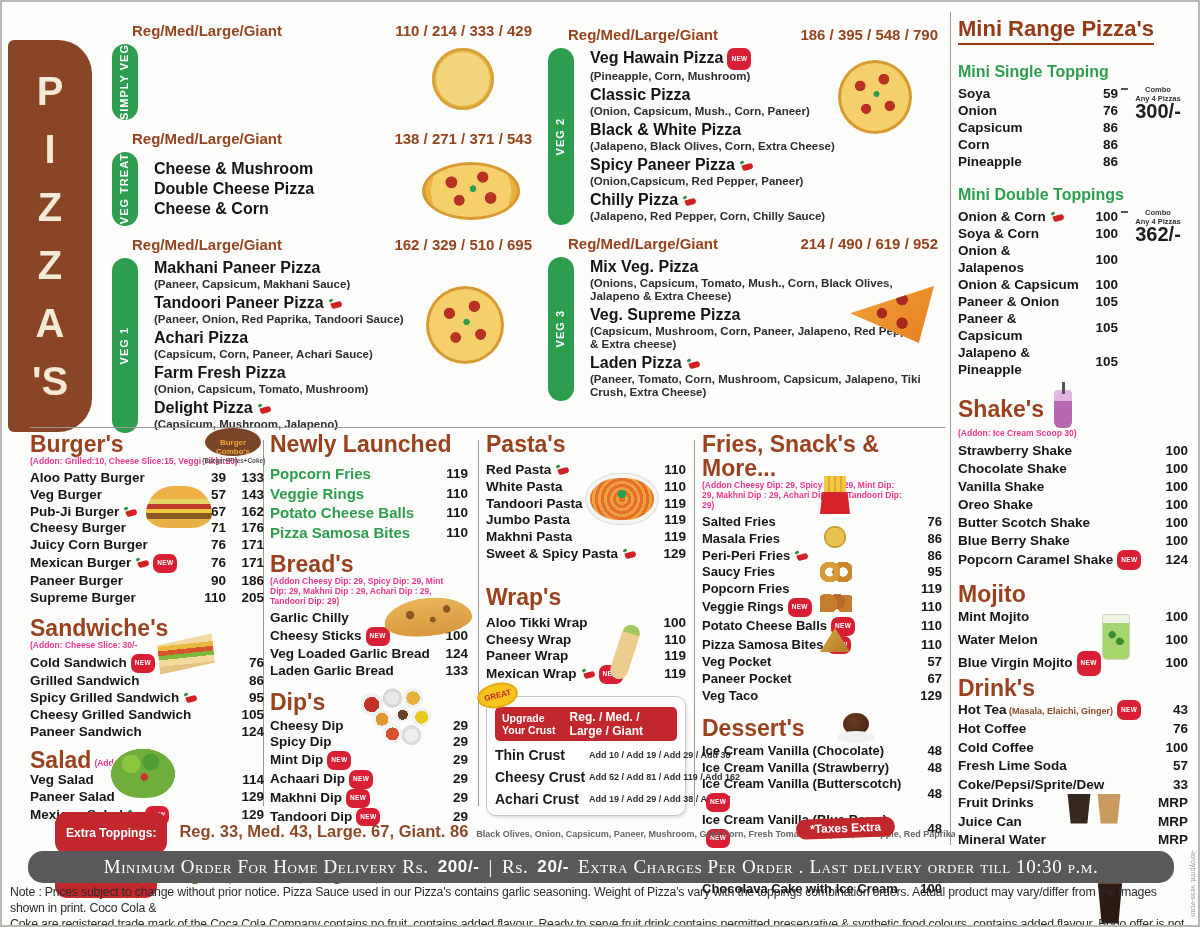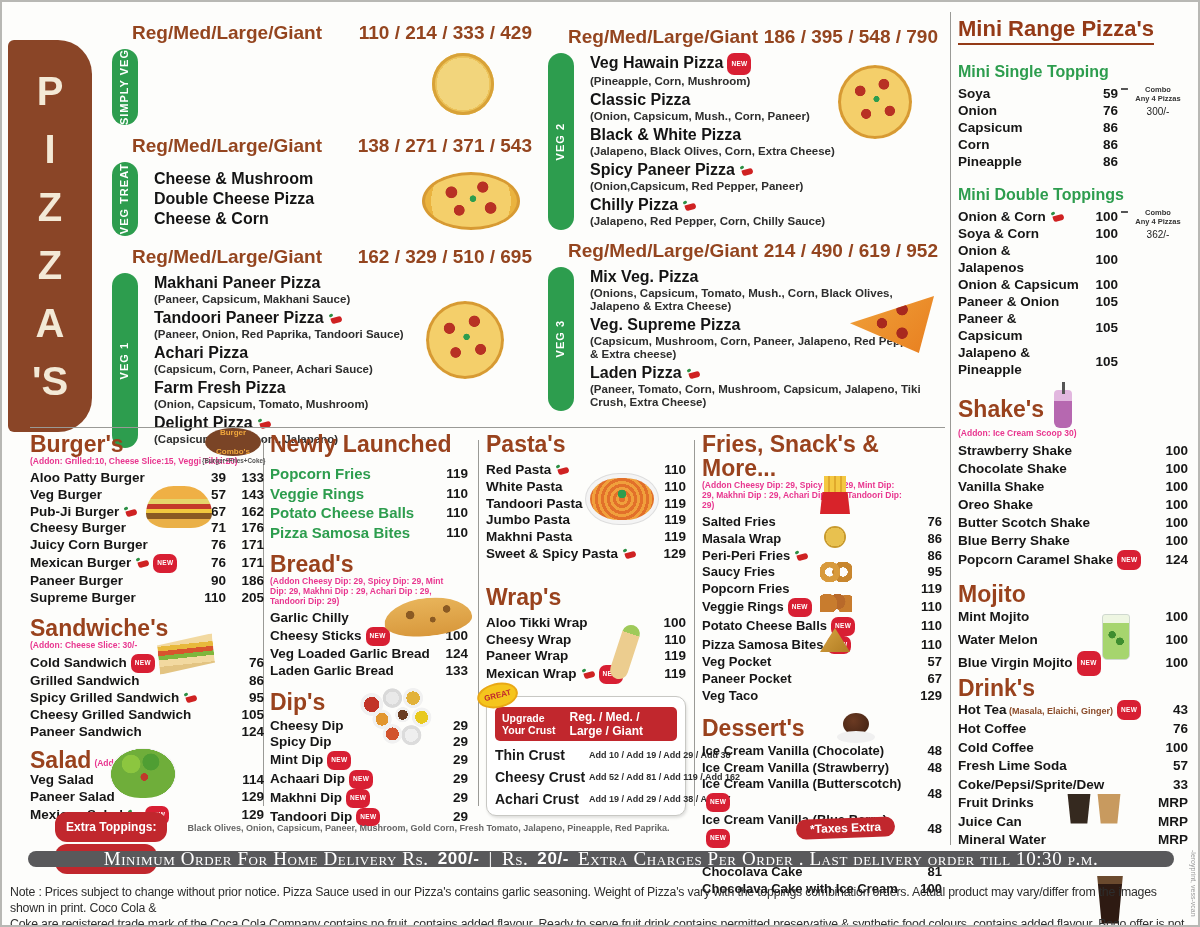--- a/index.html
+++ b/index.html
@@ -7,21 +7,21 @@
   .frame{position:absolute;inset:0;border:2px solid #b8b8b4;pointer-events:none;z-index:50}
 
   
   .sidebar{position:absolute;left:8px;top:40px;width:84px;height:392px;background:#8a4527;border-radius:6px 34px 34px 6px;display:flex;flex-direction:column;align-items:center;justify-content:center}
   .sidebar .letter{color:#f3e9d6;font-size:40px;font-weight:bold;line-height:58px}
 
   
   .pz-col1{position:absolute;left:112px;top:22px;width:432px}
   .pz-col2{position:absolute;left:548px;top:26px;width:402px}
   .pgroup{margin-bottom:10px}
-  .pg-head{display:flex;align-items:flex-end;color:#94451f;font-weight:bold;font-size:19px;margin:0 6px 5px 20px}
+  .pg-head{display:flex;align-items:flex-end;color:#94451f;font-weight:bold;font-size:15px;margin:0 6px 5px 20px}
   .pg-prices{margin-left:auto;margin-right:6px;white-space:nowrap}
   .pg-body{display:flex;position:relative}
   .ptag{flex:0 0 26px;background:#2d9d4e;border-radius:13px;display:flex;align-items:center;justify-content:center;margin-right:16px}
   .ptag span{writing-mode:vertical-rl;transform:rotate(180deg);color:#fff;font-weight:bold;font-size:11px;letter-spacing:1px;line-height:1.05;text-align:center}
   .pz-list{flex:1;max-width:332px}
   .pz-list .mi{display:flex;align-items:center}
   .pz-list .mi-name{font-size:16px;font-weight:bold;color:#141414;line-height:20px}
   .mi-desc{font-size:11.5px;font-weight:bold;color:#2e2e2e;line-height:13px;margin:0 0 2px;font-name:desc}
   .gbody-center .pz-list{display:flex;flex-direction:column;justify-content:center}
   .g1body{min-height:66px}
@@ -64,21 +64,21 @@
   .rcol{position:absolute;left:958px;top:16px;width:230px}
   .r-title{color:#943a17;font-size:22px;font-weight:bold;border-bottom:2px solid #943a17;display:inline-block;padding-bottom:1px;margin-bottom:8px}
   .r-sub{color:#2d9d4e;font-size:16px;font-weight:bold;margin:10px 0 4px}
   .rcol .mi{line-height:17px}
   .rcol .mi-name,.rcol .mi-price{font-size:13.5px}
   .combo{display:flex;align-items:flex-start}
   .combo-items{flex:1}
   .brace{width:6px;margin:3px 0 3px 3px;border:1.5px solid #555;border-left:none;border-radius:0 6px 6px 0}
   .combo-label{width:60px;text-align:center;display:flex;flex-direction:column;justify-content:center}
   .combo-label .c1,.combo-label .c2{font-size:7.5px;font-weight:bold;color:#333;line-height:9px}
-  .combo-label .c3{font-size:10px;font-weight:normal;color:#1d1d1d;line-height:17px}
+  .combo-label .c3{font-size:20px;font-weight:bold;color:#1d1d1d;line-height:17px}
   .sec-title{color:#99421d;font-size:23px;font-weight:bold;line-height:24px}
   .sec-addon{color:#e8368f;font-size:8.5px;font-weight:bold;margin:0 0 4px;line-height:10px}
   .title-row{display:flex;align-items:center;gap:10px;margin-top:12px}
   .shk-list .mi{line-height:18px}
   .moj-wrap{position:relative}
   .moj-wrap .mi{line-height:22.5px}
   .drk-wrap{position:relative}
   .drk-wrap .mi{line-height:18.5px}
   .r-note{color:#c0392b;font-size:9px;font-weight:bold;text-align:center;margin-top:3px}
   .img-shake{position:relative;display:inline-block;width:18px;height:38px;background:linear-gradient(#e2b7df 0 30%,#b668b0 30% 100%);border-radius:4px 4px 6px 6px}
@@ -110,21 +110,21 @@
   .bcol .mi{line-height:16.8px}
   .bcol .mi-name,.bcol .mi-price{font-size:13.5px}
   .colD .mi-name,.colD .mi-price{font-size:13px}
   .colD .mi-price{width:32px}
   .green-names .mi-name{color:#2d9d4e;font-size:15px}
   .green-names .mi{line-height:19.6px}
   .sec-gap{margin-top:10px}
   .colA{position:absolute}
   .colA,.colB,.colC,.colD{position:absolute;top:432px}
   .combo-badge{position:absolute;right:0;top:-4px;width:62px;text-align:center}
-  .cb-oval{background:#7a4426;color:#f0a63c;border-radius:50%;width:56px;height:28px;display:flex;flex-direction:column;align-items:center;justify-content:space-between;font-size:8px;font-weight:bold;line-height:9px;margin:0 auto}
+  .cb-oval{background:#7a4426;color:#f0a63c;border-radius:50%;width:56px;height:28px;display:flex;flex-direction:column;align-items:center;justify-content:flex-end;font-size:8px;font-weight:bold;line-height:9px;margin:0 auto}
   .cb-sub{font-size:6.3px;color:#555;font-weight:bold;margin-top:1px}
   .heading-wrap{position:relative}
 
   
   .photo{position:absolute;pointer-events:none}
   .img-burger{left:116px;top:54px;width:66px;height:42px;border-radius:42% 42% 32% 32%/66% 66% 34% 34%;background:linear-gradient(#efb045 0 32%, #e5d56b 32% 42%, #c43a2a 42% 55%, #f2c83e 55% 64%, #8a5a23 64% 79%, #eab047 79% 100%)}
   .img-sandwich{left:128px;top:204px;width:56px;height:36px;background:linear-gradient(#f2d9a0 0 22%, #e8b93c 22% 35%, #d8542e 35% 48%, #7fb63c 48% 60%, #f2d9a0 60% 78%, #e3c482 78% 100%);transform:rotate(-6deg);clip-path:polygon(0 18%,100% 0,100% 82%,0 100%)}
   .img-salad{left:80px;top:316px;width:66px;height:50px;border-radius:50% 50% 46% 46%;background:
     radial-gradient(circle at 32% 32%, #8cc63f 0 16%, transparent 17%),
     radial-gradient(circle at 62% 28%, #4f9e33 0 15%, transparent 16%),
@@ -170,26 +170,26 @@
   .crust-head{background:#c1272d;color:#fff;border-radius:5px;display:flex;align-items:center;padding:3px 7px;font-weight:bold}
   .crust-head .hl{font-size:10.5px}
   .crust-head .hr{margin-left:auto;font-size:12px}
   .crust-row{display:flex;align-items:center;margin-top:6px}
   .crust-name{font-size:14px;font-weight:bold;width:94px;flex:0 0 auto}
   .crust-add{font-size:9px;font-weight:bold;color:#2e2e2e;white-space:nowrap}
 
   
   .extras{position:absolute;left:55px;top:812px;width:900px}
   .extra-row{display:flex;align-items:baseline;margin-bottom:2px}
-  .extra-label{background:#c1272d;color:#fff;font-size:12px;font-weight:bold;border-radius:12px;padding:8px 11px;margin-right:12px;white-space:nowrap;flex:0 0 auto}
+  .extra-label{background:#c1272d;color:#fff;font-size:12px;font-weight:bold;border-radius:12px;padding:14px 11px;margin-right:12px;white-space:nowrap;flex:0 0 auto}
   .extra-values{color:#8a4a28;font-size:16.5px;font-weight:bold;white-space:nowrap}
   .extra-note{color:#666;font-size:9px;font-weight:bold;margin-left:8px;white-space:nowrap;overflow:hidden}
   .extra-row:nth-child(2) .extra-note{color:#b4554a}
   .taxes{position:absolute;left:796px;top:818px;background:#c1272d;color:#fff;font-size:12px;font-weight:bold;border-radius:14px;padding:3px 14px;transform:rotate(-2deg);z-index:5}
-  .bbar{position:absolute;left:28px;top:851px;width:1146px;height:16px;background:#59595b;border-radius:15px;display:flex;align-items:center;justify-content:center;color:#fff;font-family:"Liberation Serif",serif;font-variant:small-caps;font-size:19px;letter-spacing:.6px;gap:9px;white-space:nowrap}
+  .bbar{position:absolute;left:28px;top:851px;width:1146px;height:32px;background:#59595b;border-radius:15px;display:flex;align-items:center;justify-content:center;color:#fff;font-family:"Liberation Serif",serif;font-variant:small-caps;font-size:19px;letter-spacing:.6px;gap:9px;white-space:nowrap}
   .bbar b{font-family:"Liberation Sans",sans-serif;font-size:17px;font-variant:normal}
   .notes{position:absolute;left:10px;top:884px;width:1180px;color:#2d2d2d;font-size:12.3px;line-height:16px;letter-spacing:-.2px}
   .credit{position:absolute;right:3px;top:850px;writing-mode:vertical-rl;font-size:7px;color:#999}
 </style>
 </head>
 <body>
 
 <div class="frame"></div>
 
 <aside class="sidebar">
@@ -764,21 +764,21 @@
 
 <section class="bcol colD">
   <div class="sec-title">Fries, Snack's &amp; More...</div>
   <div class="sec-addon" style="max-width:200px">(Addon Cheesy Dip: 29, Spicy Dip: 29, Mint Dip: 29, Makhni Dip : 29, Achari Dip : 29, Tandoori Dip: 29)</div>
   <div>
       <div class="mi">
         <span class="mi-name">Salted Fries</span>
         <span class="mi-price">76</span>
       </div>
       <div class="mi">
-        <span class="mi-name">Masala Wrap</span>
+        <span class="mi-name">Masala Fries</span>
         <span class="mi-price">86</span>
       </div>
       <div class="mi">
         <span class="mi-name">Peri-Peri Fries<span class="ic-chili"></span></span>
         <span class="mi-price">86</span>
       </div>
       <div class="mi">
         <span class="mi-name">Saucy Fries</span>
         <span class="mi-price">95</span>
       </div>
@@ -849,20 +849,21 @@
       <div class="mi">
         <span class="mi-name">Chocolava Cake with Ice Cream</span>
         <span class="mi-price">100</span>
       </div>
     </div>
 </section>
 
 <section class="extras">
     <div class="extra-row">
       <span class="extra-label">Extra Toppings:</span>
+      <span class="extra-values">Reg. 33, Med. 43, Large. 67, Giant. 86</span>
       <span class="extra-note">Black Olives, Onion, Capsicum, Paneer, Mushroom, Gold Corn, Fresh Tomato, Jalapeno, Pineapple, Red Paprika.</span>
     </div>
     <div class="extra-row">
       <span class="extra-label">Extra Cheese:</span>
       <span class="extra-values">Reg. 48, Med. 76, Large 95, Giant. 152</span>
       <span class="extra-note">All prices are exclusive of tax . Tax Extra extra.</span>
     </div>
   </section>
 <div class="taxes">*Taxes Extra</div>
 

